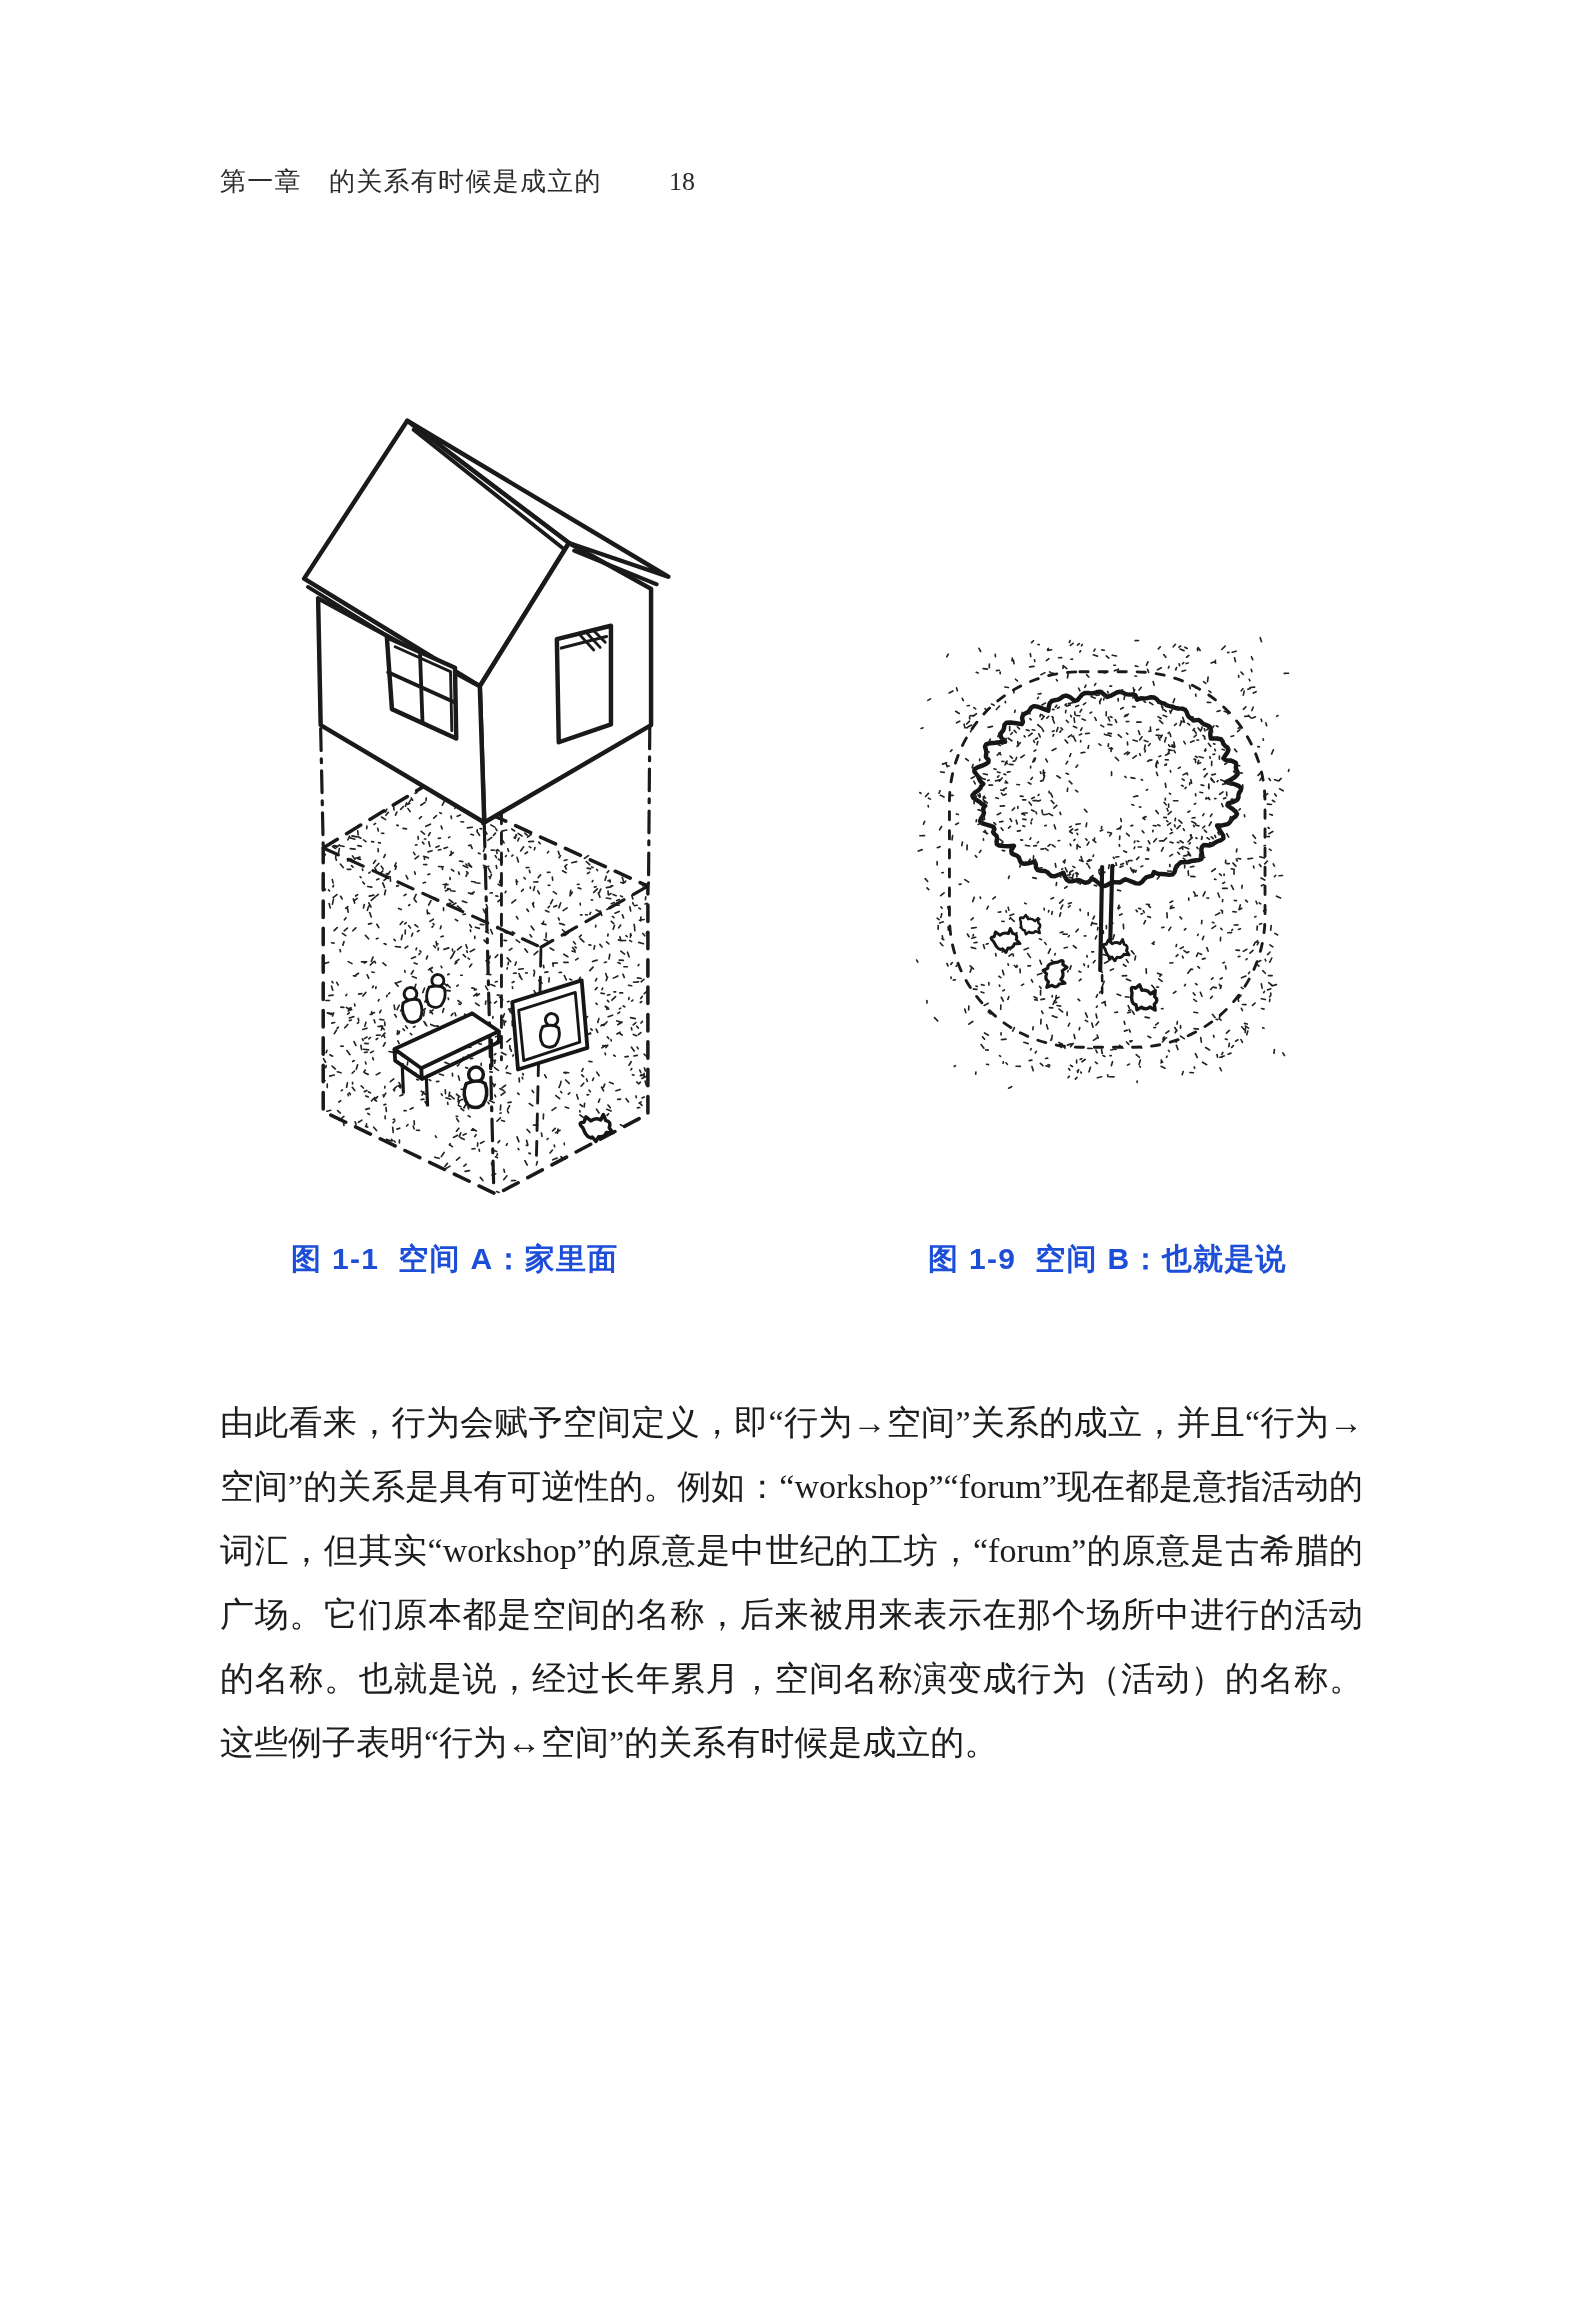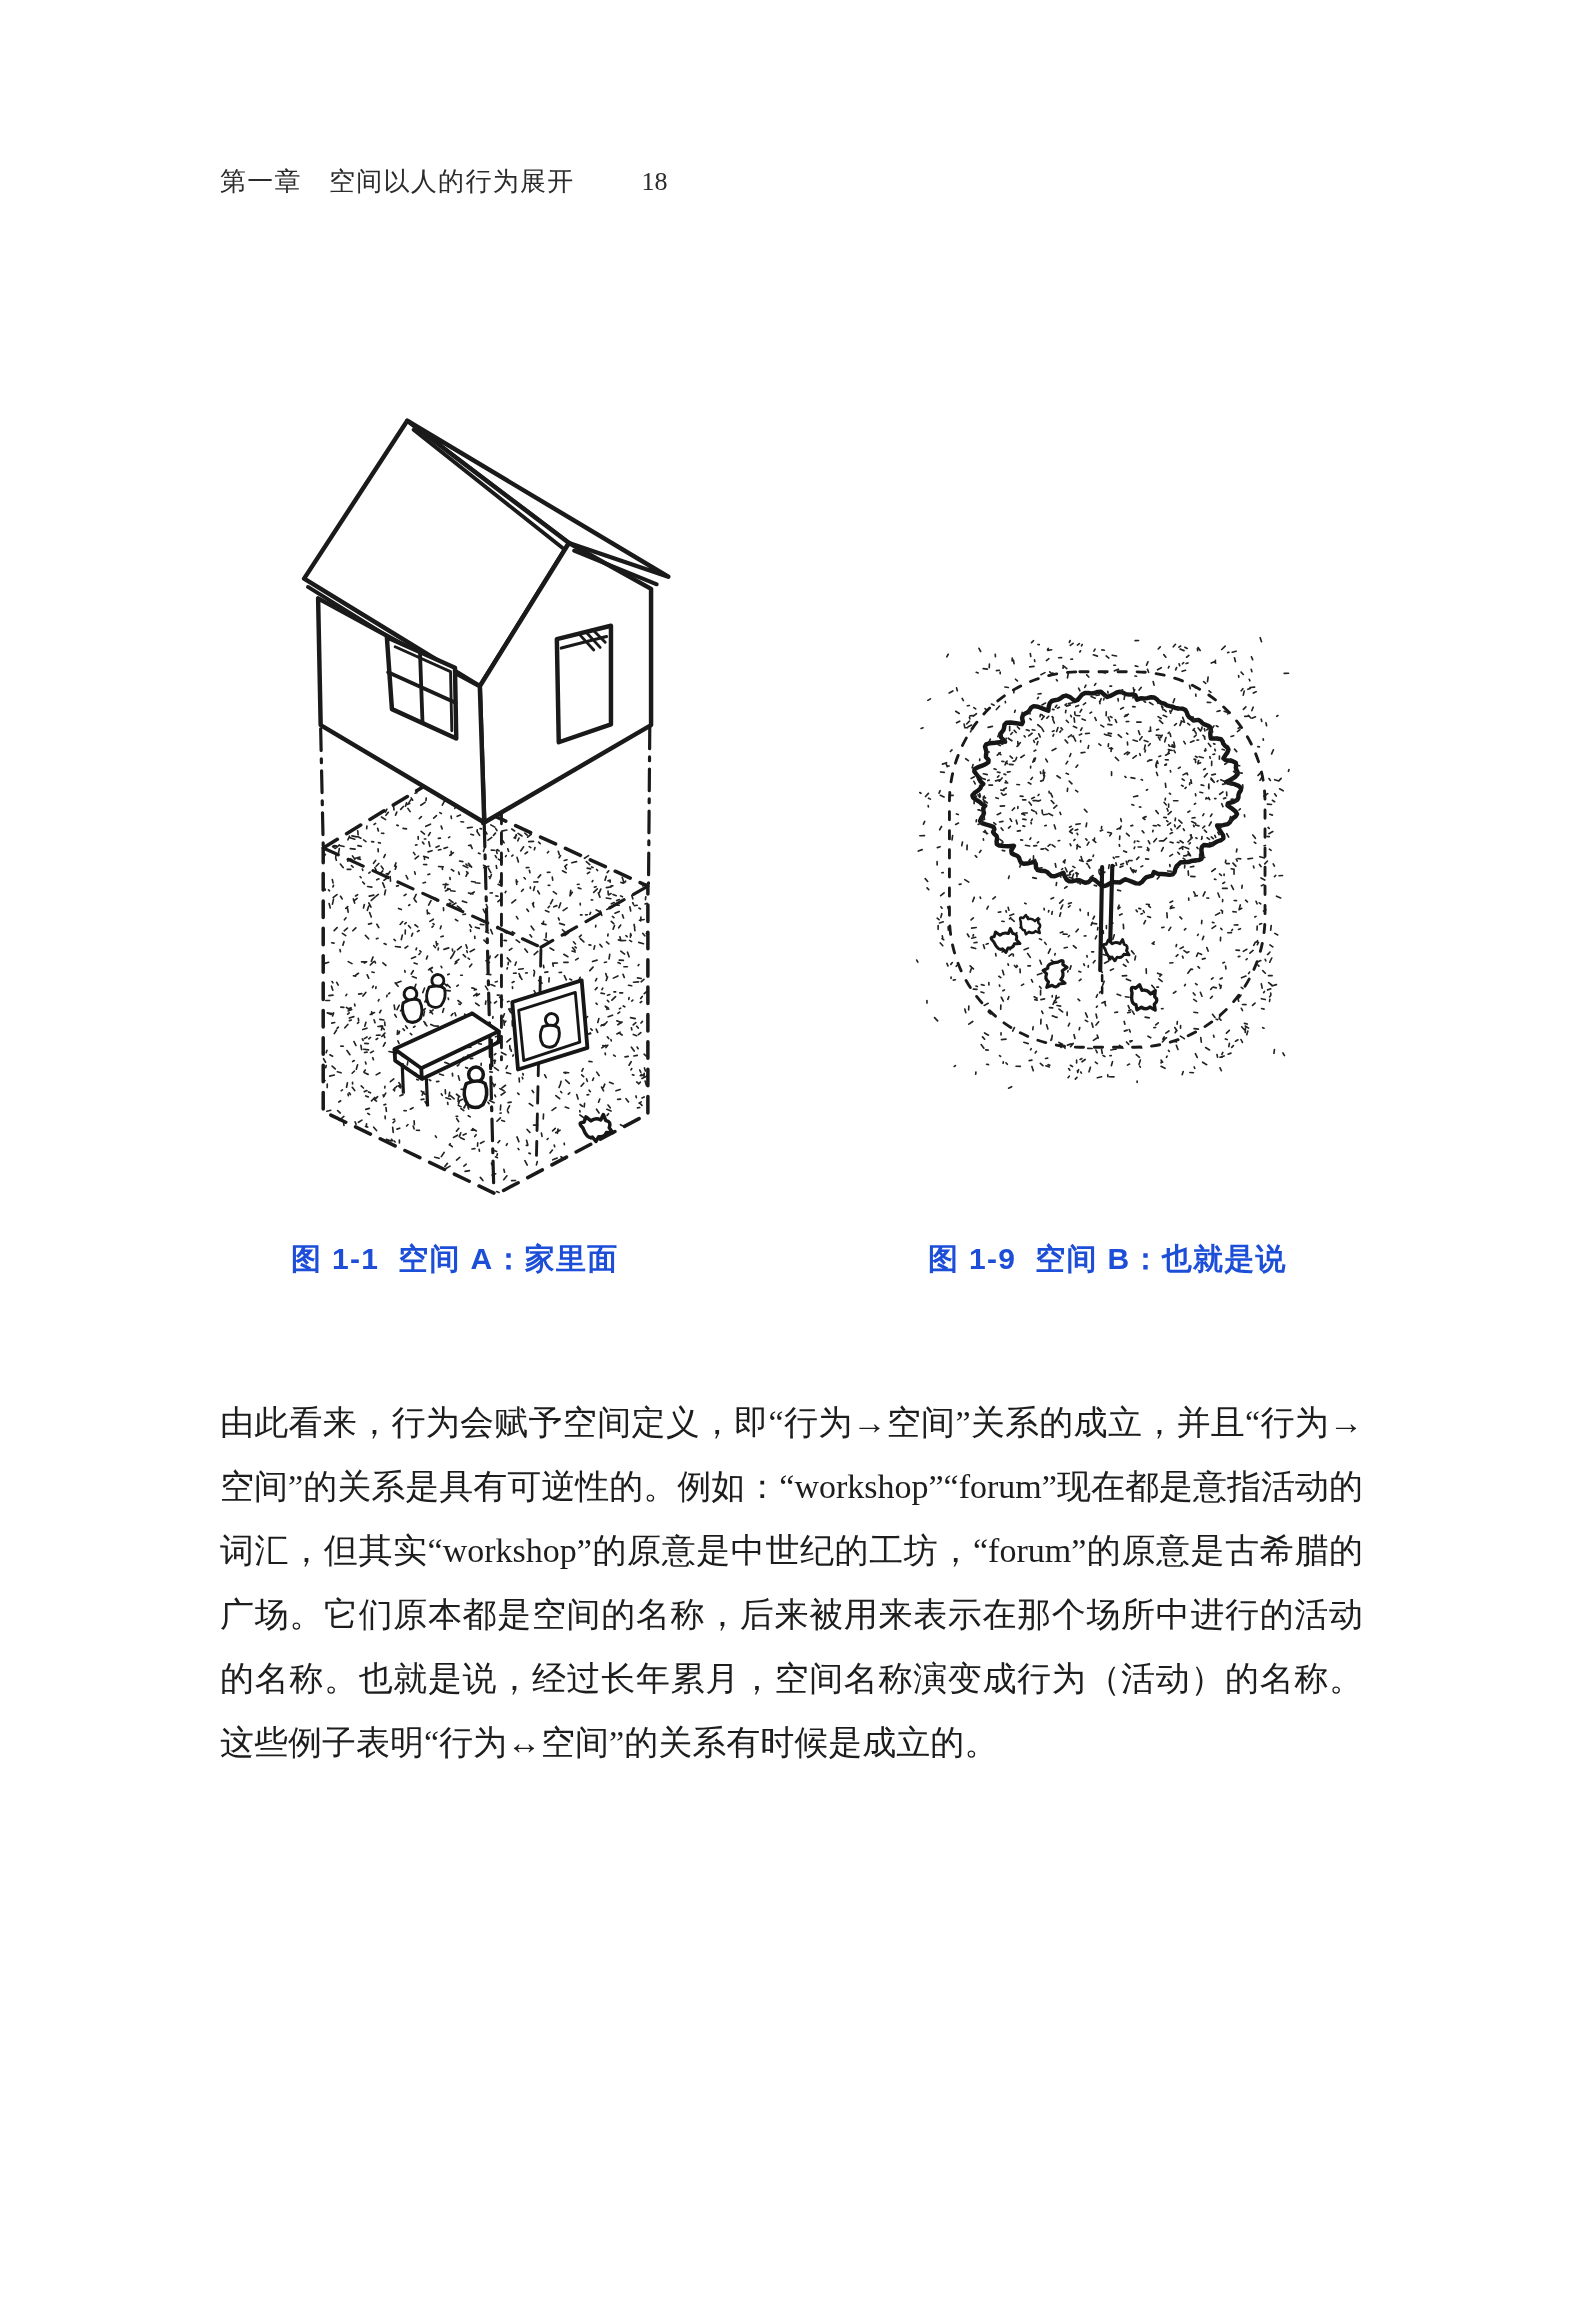--- a/index.html
+++ b/index.html
@@ -32,21 +32,21 @@
   .bodytext p{margin:0;}
   .bodytext p + p{margin-top:31px;margin-left:8px;}
 </style>
 </head>
 <body>
 
 <div class="page">
 
   <header class="header">
     <span>第一章</span>
-    <span class="title">空间以人的行为展开</span>
+    <span class="title">的关系有时候是成立的</span>
     <span class="folio">18</span>
   </header>
 
   <svg id="fig-house" width="446" height="904" viewBox="0 0 700 1420">
     <defs>
       <g id="person" fill="#ffffff" stroke="#161616" stroke-width="5" stroke-linejoin="round">
         <circle cx="0" cy="-22" r="10.5"></circle>
         <path d="M-14 -9 Q-21 8 -11 22 Q0 29 10 21 Q19 7 13 -9 Q4 -16 -14 -9 Z"></path>
       </g>
       <path id="critterA" fill="#ffffff" stroke="#161616" stroke-width="5" stroke-linejoin="round" d="M-17 -3 Q-24 -13 -14 -11 L-10 -18 L-4 -11 Q3 -15 10 -10 L15 -17 L17 -8 Q25 -5 20 3 L24 11 L15 9 Q11 16 3 13 L-2 19 L-6 12 Q-14 14 -17 -3 Z"></path>

